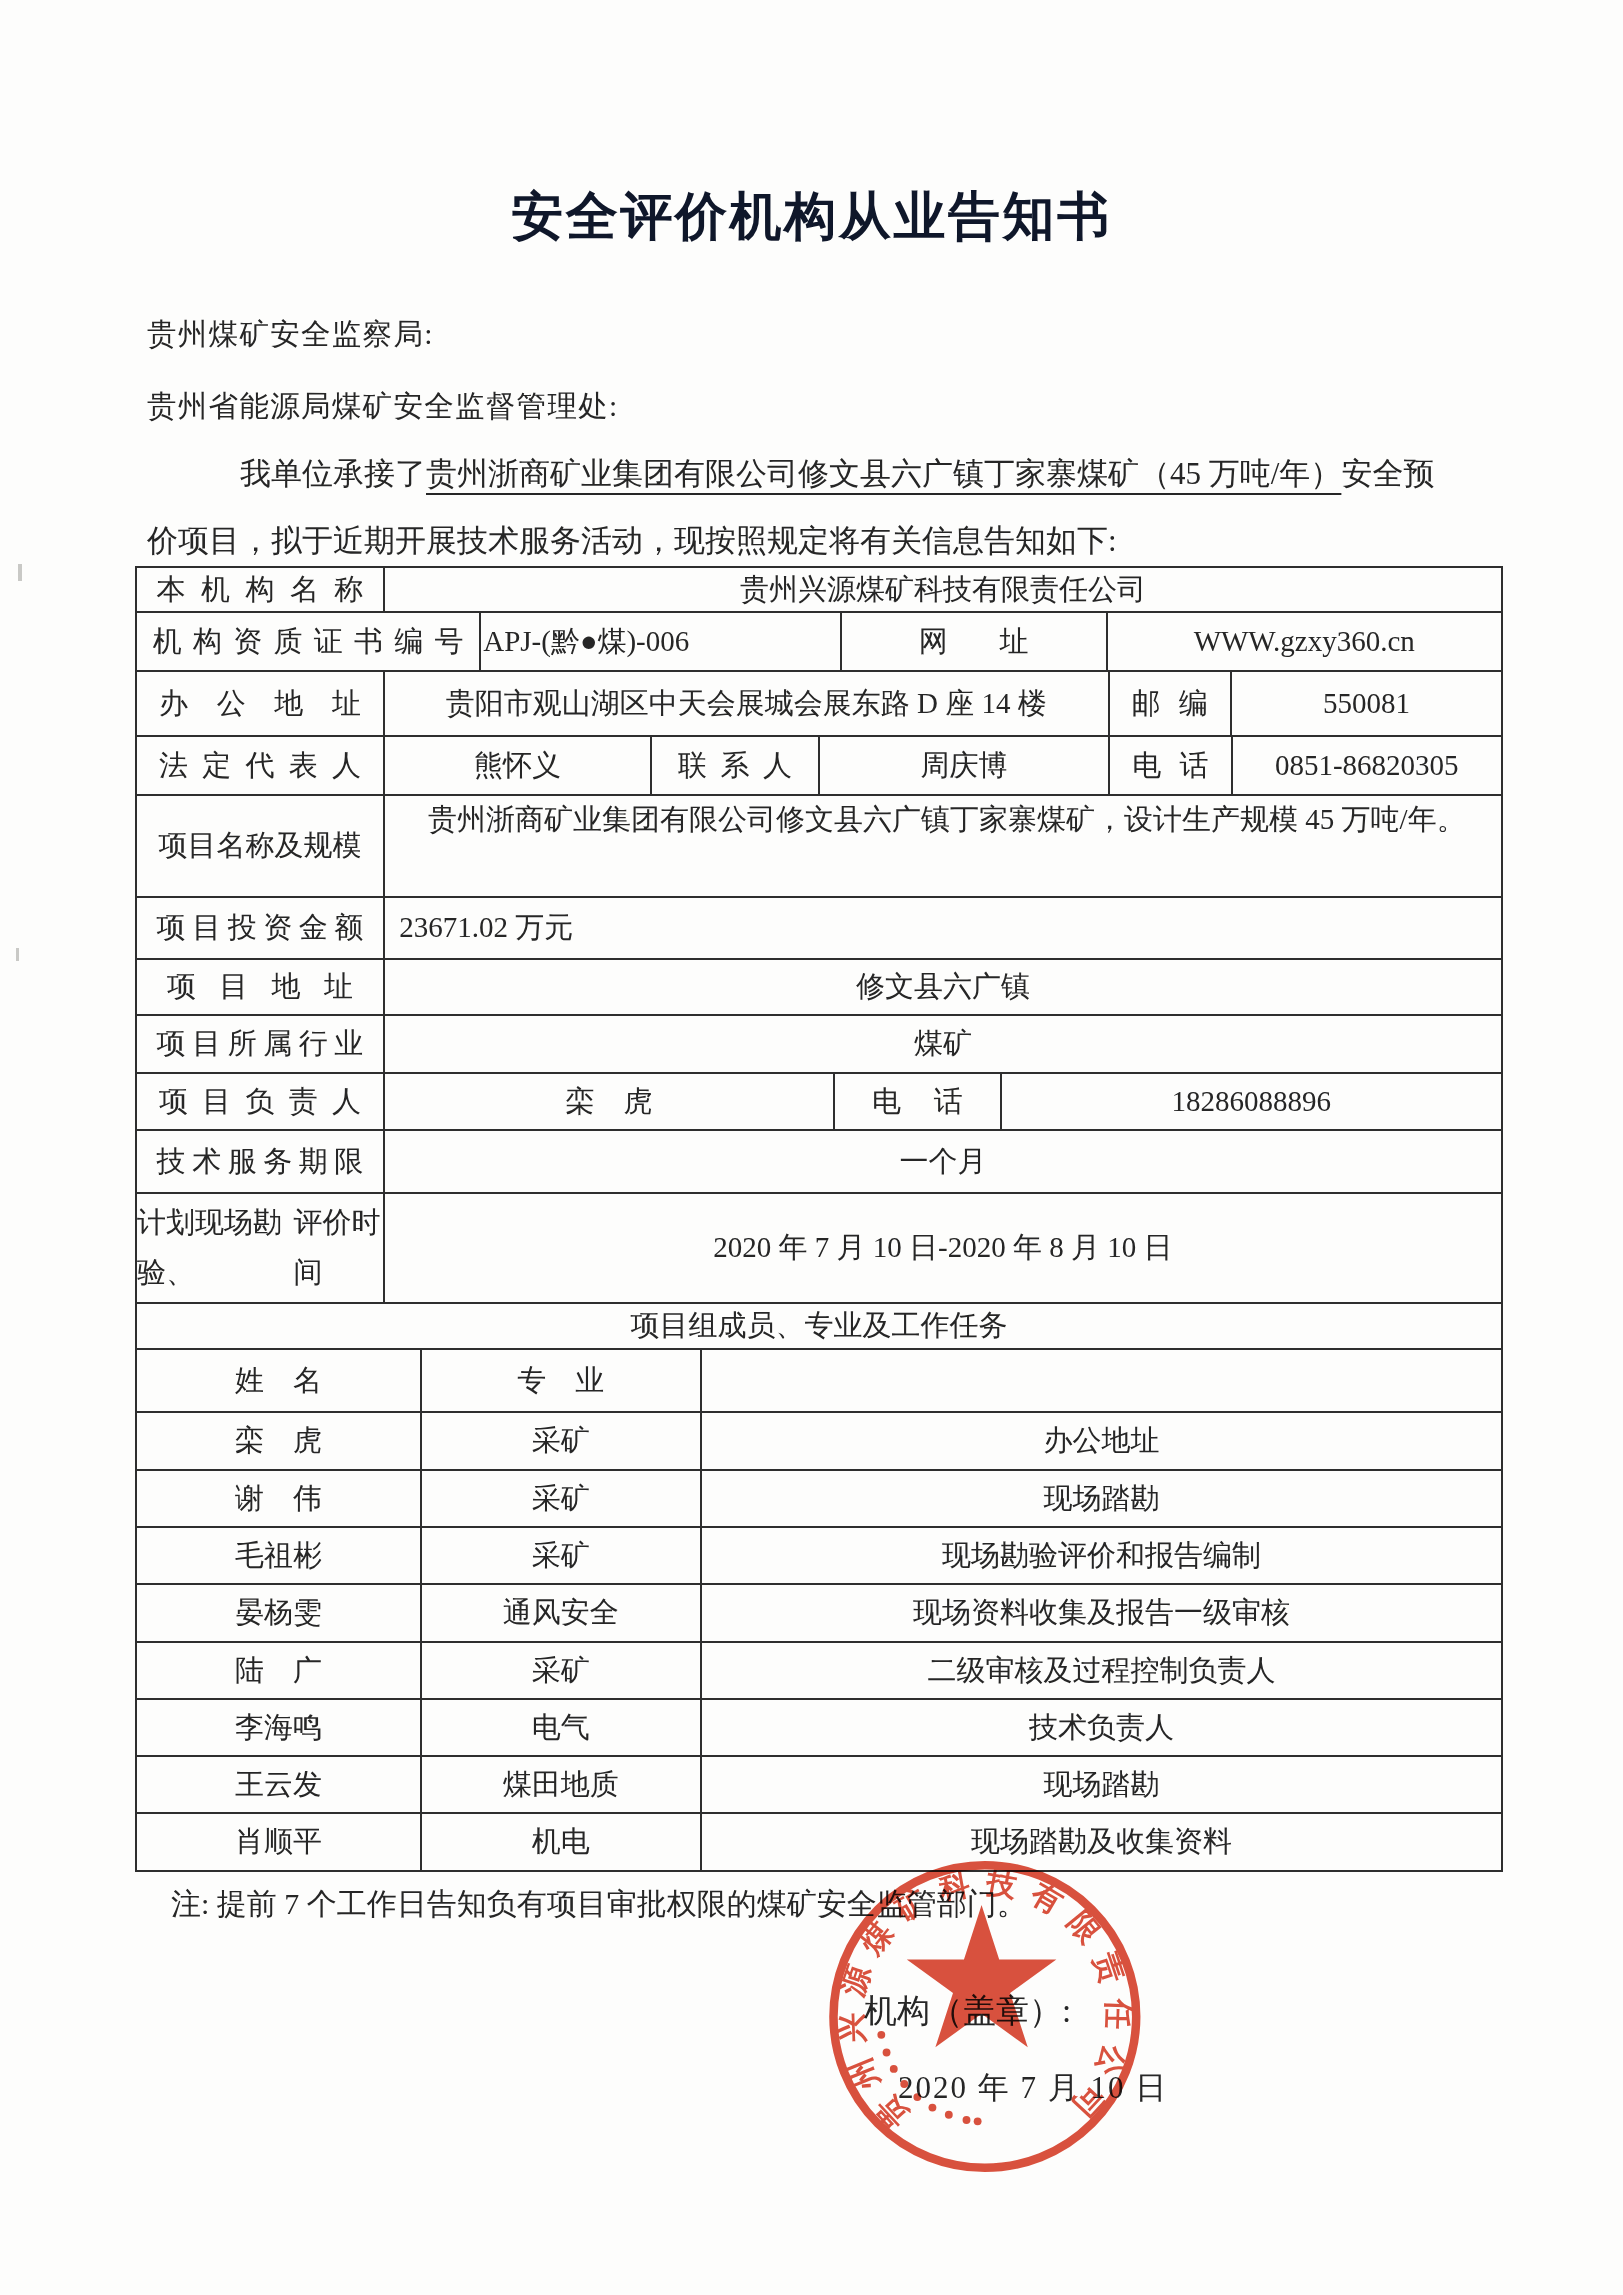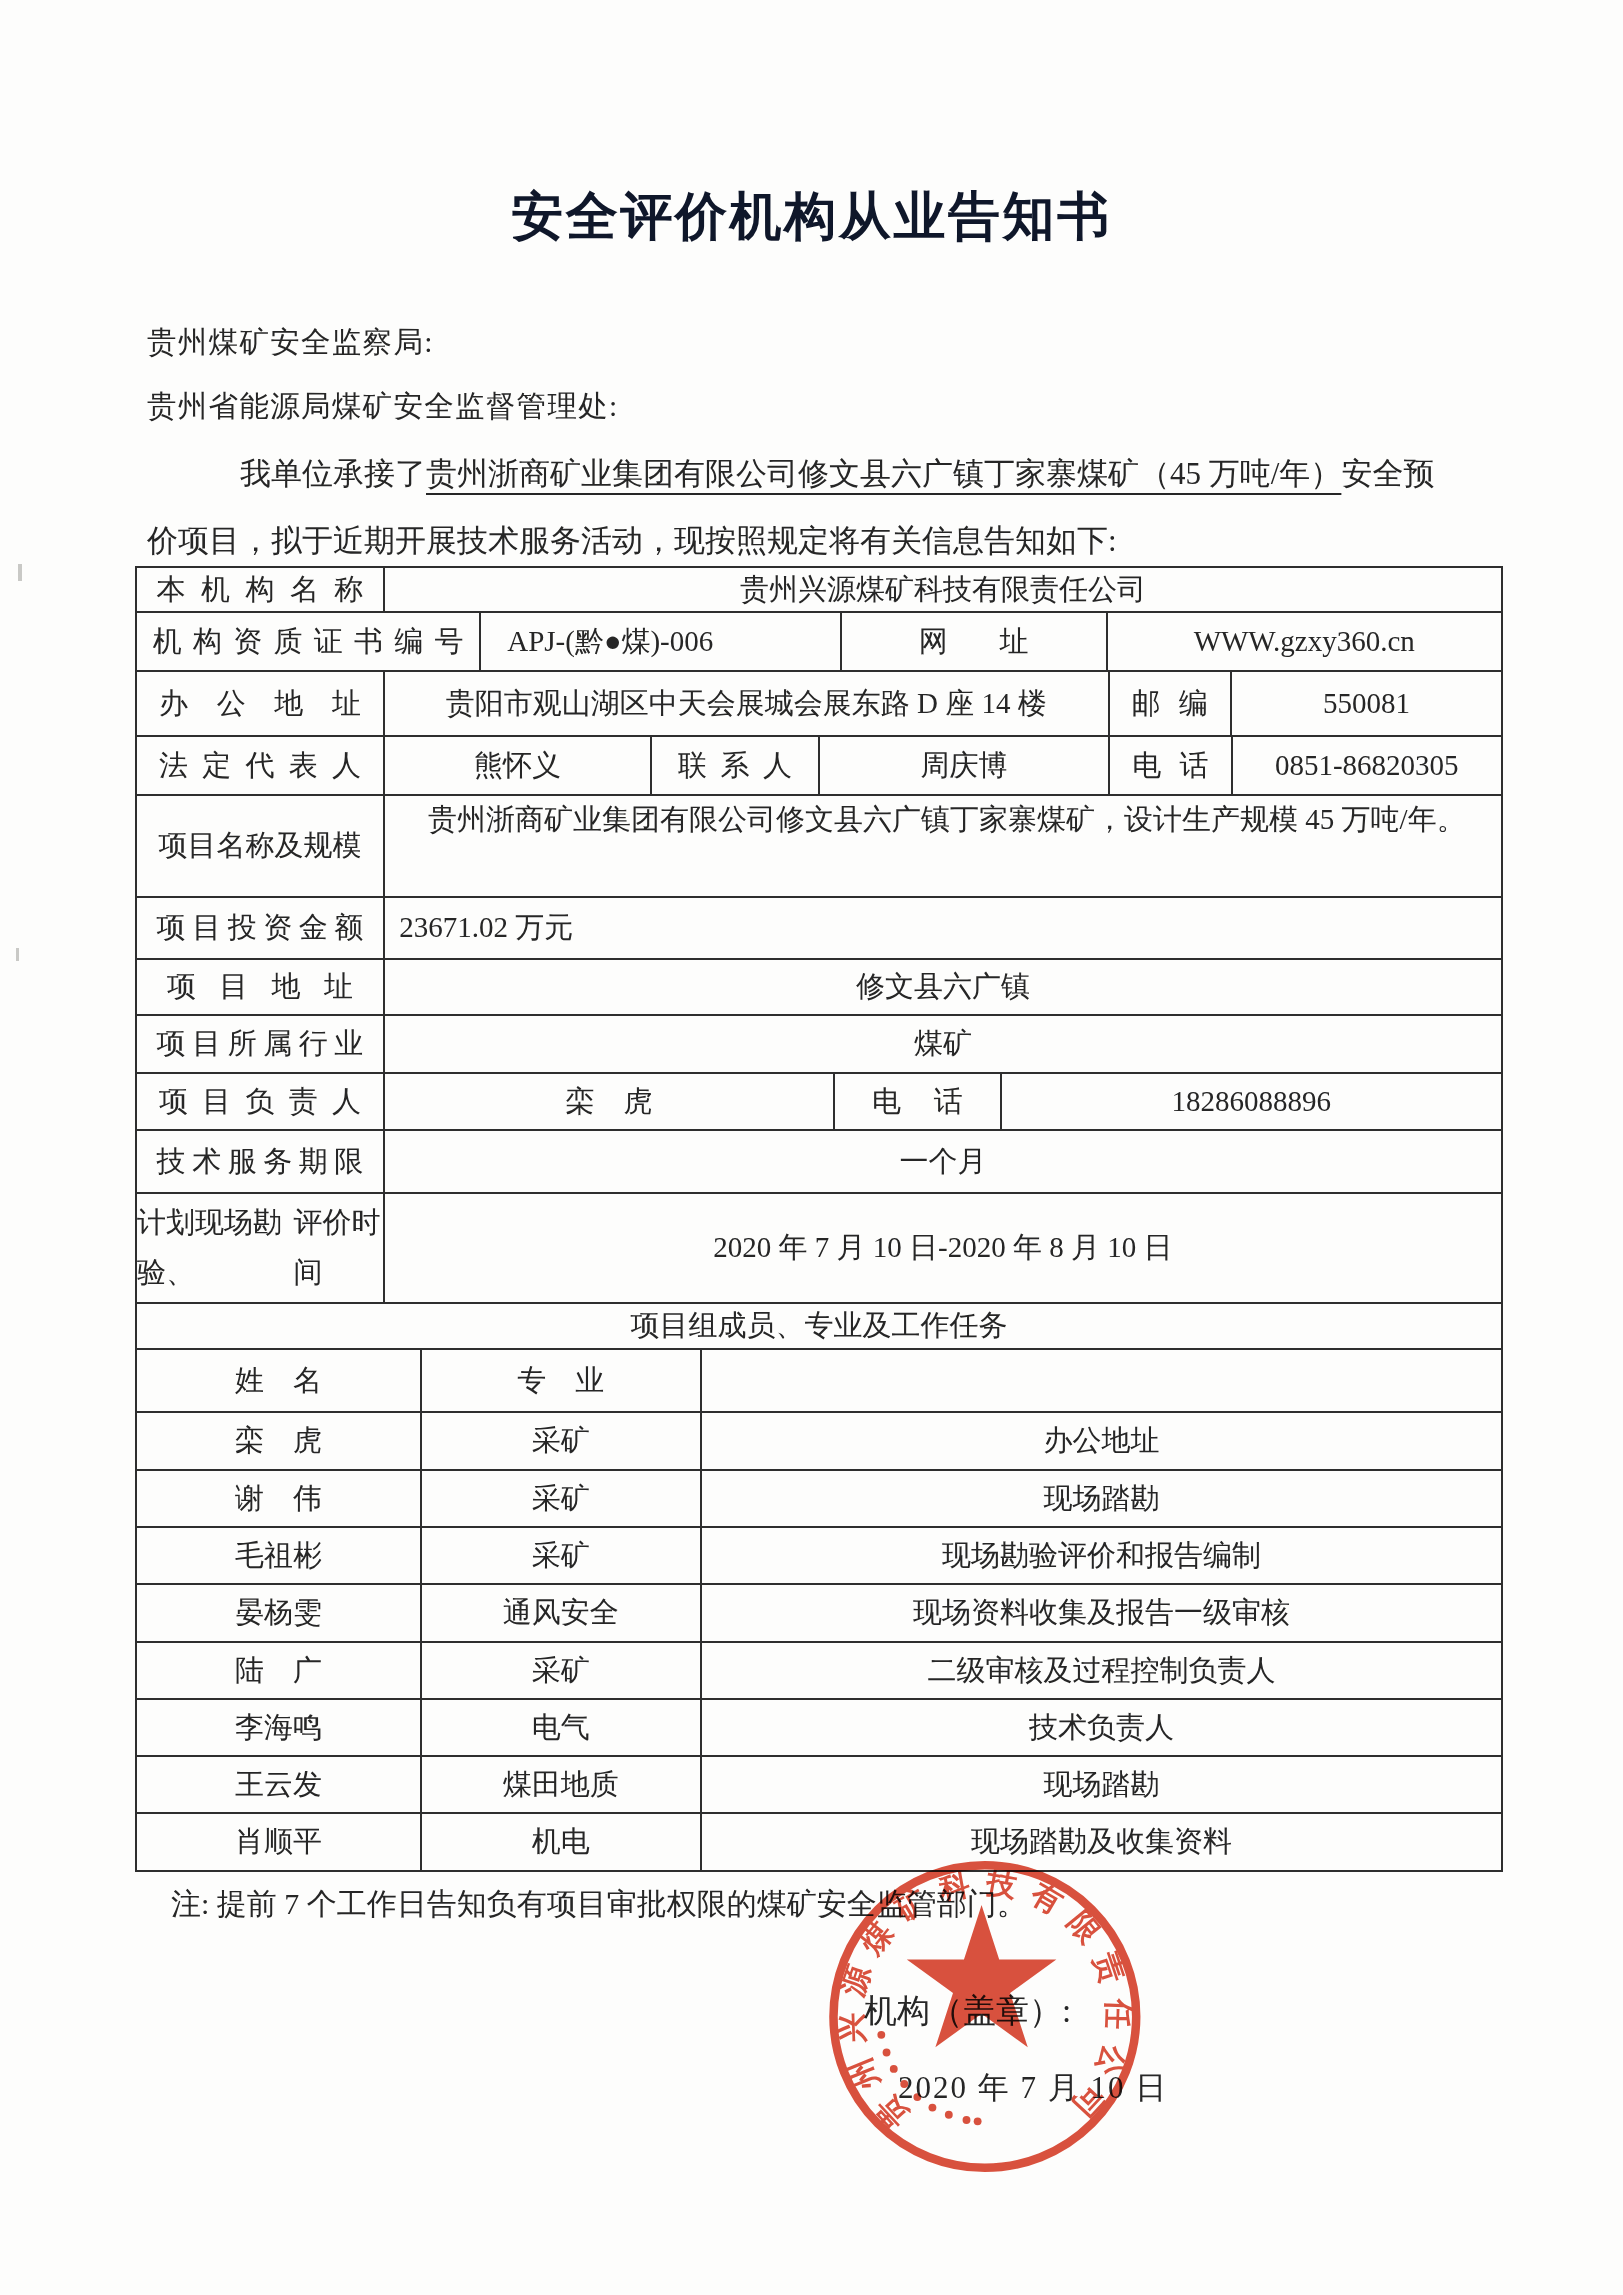--- a/index.html
+++ b/index.html
@@ -10,21 +10,21 @@
     font-family:"Liberation Serif","DejaVu Serif",serif;
     color:#262626;
     overflow:hidden;
   }
   .doc-title{
     position:absolute;left:0;top:182px;width:100%;
     text-align:center;font-size:52px;font-weight:bold;
     letter-spacing:2.6px;color:#0f172a;margin:0;
   }
   .recipient{position:absolute;left:147px;font-size:29.5px;letter-spacing:1.3px;}
-  .recipient.r1{top:323px;}
+  .recipient.r1{top:315px;}
   .recipient.r2{top:387px;}
   .intro{position:absolute;left:147px;top:440px;width:1355px;font-size:31px;line-height:67px;}
   .intro .l1{padding-left:93px;}
   .intro .ul{
     text-decoration:underline;
     text-decoration-thickness:2px;
     text-underline-offset:9.2px;
   }
   
   .tbl{
@@ -72,21 +72,21 @@
       <div class="td" style="width:18.15%">
           <span class="dist" style="padding:0 19.6px">本机构名称</span>
         </div>
       <div class="td" style="width:81.85%">贵州兴源煤矿科技有限责任公司</div>
     </div>
 
     <div class="tr" style="height:59px">
       <div class="td" style="width:25.2%">
           <span class="dist" style="padding:0 15.7px">机构资质证书编号</span>
         </div>
-      <div class="td left" style="width:26.4%;padding-left:26px">APJ-(黔●煤)-006</div>
+      <div class="td left" style="width:26.4%;padding-left:2px">APJ-(黔●煤)-006</div>
       <div class="td" style="width:19.45%">
           <span class="dist" style="padding:0 77px">网址</span>
         </div>
       <div class="td" style="width:28.95%">WWW.gzxy360.cn</div>
     </div>
 
     <div class="tr" style="height:65px">
       <div class="td" style="width:18.15%">
           <span class="dist" style="padding:0 22px">办公地址</span>
         </div>

